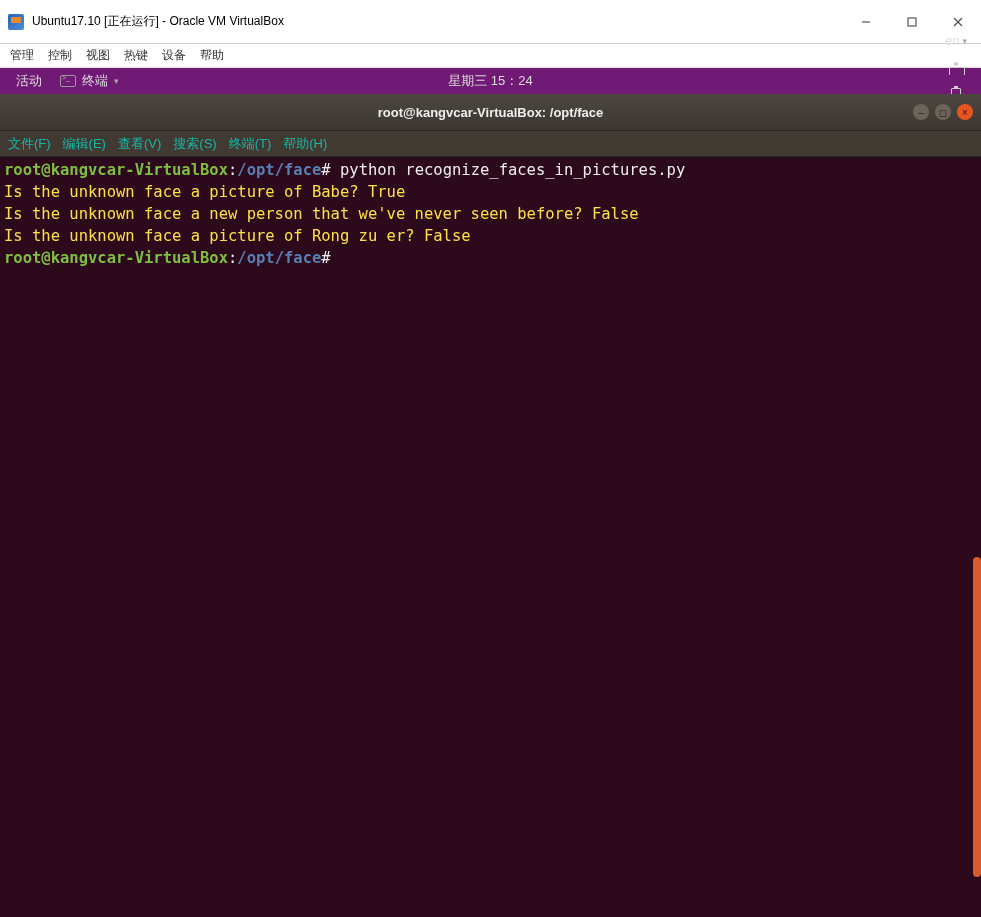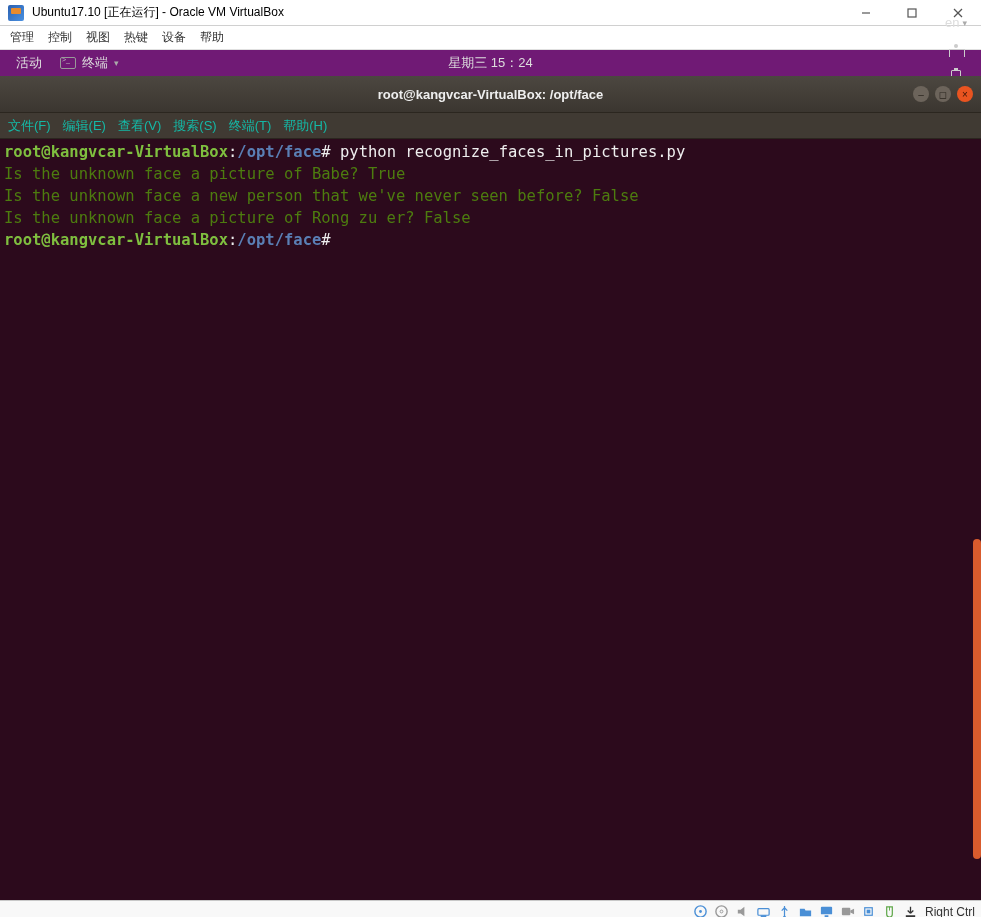--- a/index.html
+++ b/index.html
@@ -1,19 +1,19 @@
 <!DOCTYPE html>
 <html><head>
 <meta charset="utf-8">
 <style>
   * { box-sizing: border-box; margin: 0; padding: 0; }
   html, body { width: 981px; height: 917px; font-family: "Segoe UI", "Microsoft YaHei", sans-serif; overflow: hidden; background: #fff; }
   
   
-  .vbox-titlebar { height: 26px; background: #fff; display: flex; align-items: center; border-bottom: 1px solid #d0d0d0; }
+  .vbox-titlebar { height: 44px; background: #fff; display: flex; align-items: center; border-bottom: 1px solid #d0d0d0; }
   .vbox-icon { width: 16px; height: 16px; background: linear-gradient(135deg,#2a60b0,#4a90e0); border-radius: 2px; margin: 0 8px; position: relative; }
   .vbox-icon::after{content:"";position:absolute;width:10px;height:6px;background:#e88b2d;top:3px;left:3px;border-radius:1px;}
   .vbox-title { flex:1; font-size: 12px; color: #000; }
   .vbox-winbtns { display:flex; }
   .vbox-winbtn { width: 46px; height: 30px; display:flex; align-items:center; justify-content:center; color:#555; font-size:11px; }
   .vbox-winbtn svg { width:10px; height:10px; stroke:#555; stroke-width:1.2; fill:none; }
   
   .vbox-menubar { height: 24px; background: #fff; display:flex; align-items:center; padding: 0 10px; gap: 14px; border-bottom: 1px solid #e0e0e0; }
   .vbox-menuitem { font-size: 12px; color: #333; }
   
@@ -49,21 +49,21 @@
   .term-menuitem { font-size:13px; color:#14b8a6; }
   
   
   .term-body { background:#2c0a1c; height: calc(917px - 30px - 24px - 26px - 28px - 26px - 22px); font-family:"DejaVu Sans Mono","Courier New",monospace; font-size:15.5px; line-height:22px; color:#eee; padding:2px 4px 0 4px; position:relative; overflow:hidden;}
   .term-body .scrollbar{position:absolute;right:0;top:400px;width:8px;height:320px;background:#d95b2d;border-radius:4px;}
   .tl { white-space: pre; }
   .pr-user{ color:#7fbf3f; font-weight:bold;}
   .pr-path{ color:#5a7fb5; font-weight:bold;}
   .pr-hash{ color:#eee;}
   .pr-cmd{ color:#eee;}
-  .pr-out{ color:#4d7c0f;}
+  .pr-out{ color:#fde047;}
   
   
   .vbox-status { height:22px; background:#f8f8f8; border-top:1px solid #c8c8c8; display:flex; align-items:center; justify-content:flex-end; gap:4px; padding-right:6px; font-size:12px; color:#333;}
   .sicon{ width:17px; height:17px; display:flex; align-items:center; justify-content:center;}
   .sicon svg{width:15px;height:15px;}
   .host-key{ color:#333; padding-left:2px; }
 </style>
 </head>
 <body>
 

